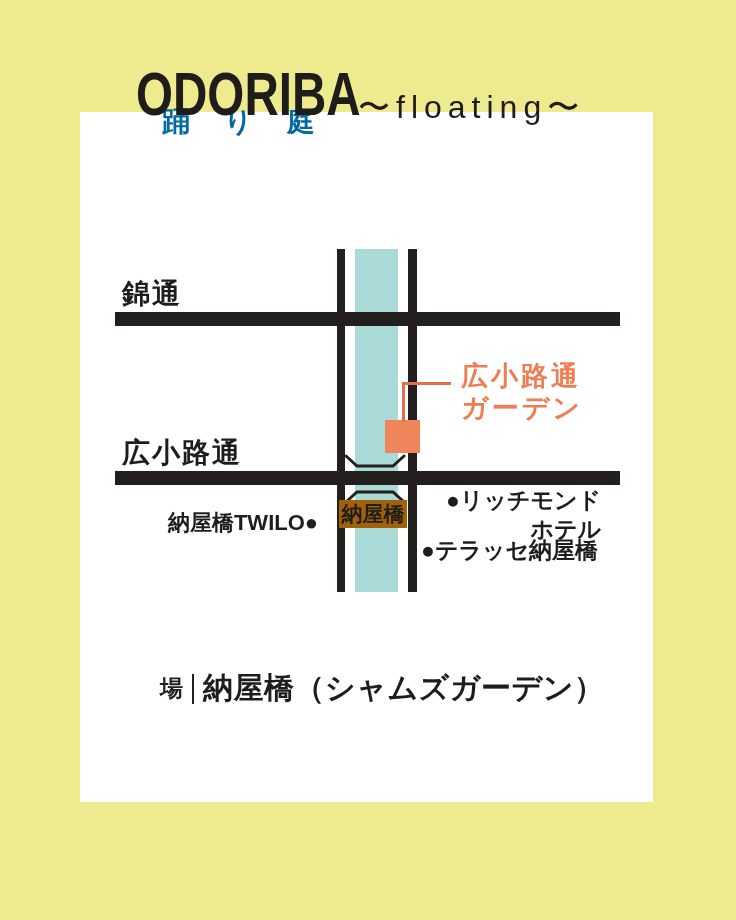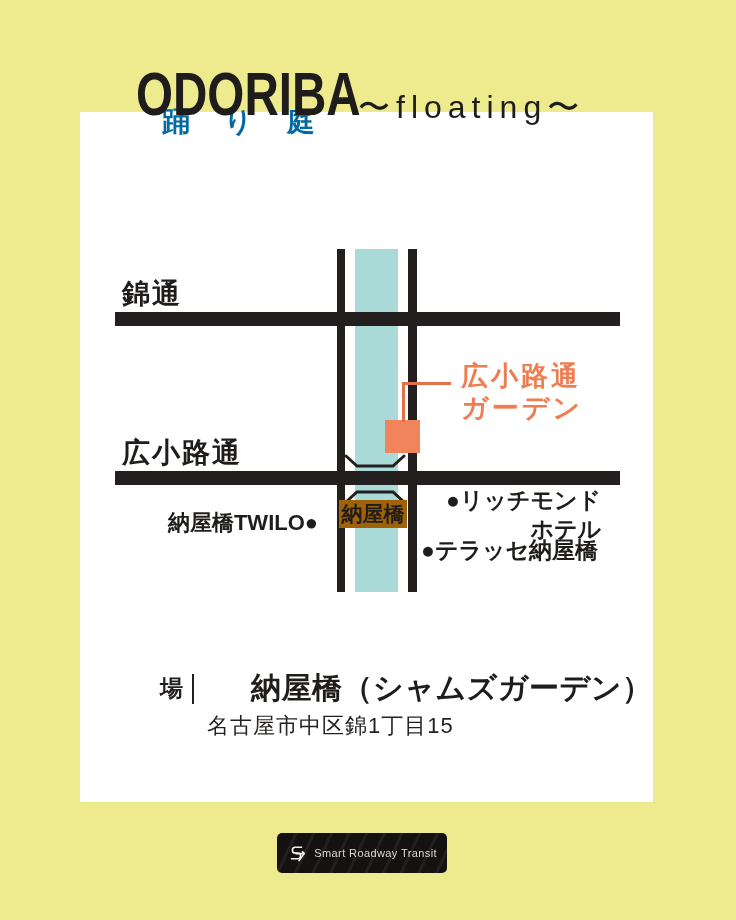--- a/index.html
+++ b/index.html
@@ -73,21 +73,21 @@
   .poi.richmond{left:446px;top:486px;font-size:23px;text-align:right;}
   .poi.richmond .line2{padding-left:23px;}
   .poi.terrasse{left:421px;top:537px;font-size:23px;font-family:Liberation Serif, serif;}
   
   .venue-row{
     position:absolute;left:160px;top:668px;z-index:5;
     display:flex;align-items:center;gap:9px;white-space:nowrap;
   }
   .venue-prefix{font-size:23px;font-weight:600;color:#221f1e;}
   .venue-divider{width:2px;height:30px;background:#221f1e;}
-  .venue-name{font-size:30px;font-weight:700;color:#1f1d1b;letter-spacing:0.5px;margin-left:48px;}
+  .venue-name{font-size:30px;font-weight:700;color:#1f1d1b;letter-spacing:0.5px;}
   .venue-address{
     position:absolute;left:207px;top:711px;z-index:5;
     font-size:22px;font-weight:500;color:#221f1e;letter-spacing:1px;white-space:nowrap;
   }
   
   .logo-badge{
     position:absolute;left:277px;top:833px;width:170px;height:40px;
     background:#141210;border-radius:5px;z-index:5;
     display:flex;align-items:center;justify-content:flex-start;
     padding:0 10px;box-sizing:border-box;gap:7px;
@@ -138,24 +138,15 @@
     <div class="line1">●リッチモンド</div>
     <div class="line2">ホテル</div>
   </div>
   <div class="poi terrasse">●テラッセ納屋橋</div>
 
   <div class="venue-row">
     <span class="venue-prefix">場</span>
     <span class="venue-divider"></span>
     <span class="venue-name">納屋橋（シャムズガーデン）</span>
   </div>
-  <div class="venue-address">名古屋市中区錦1丁目15</div>
 
-  <div class="logo-badge">
-    <svg width="28" height="28" viewBox="0 0 32 32">
-      <path d="M23 7 H13 a4.5 4.5 0 0 0 0 9 h4 a4.5 4.5 0 0 1 0 9 H7" fill="none" stroke="#f4f2ec" stroke-width="2.6" stroke-linecap="round"></path>
-      <path d="M14 17 H27 L19 28" fill="none" stroke="#f4f2ec" stroke-width="2.6" stroke-linejoin="round" stroke-linecap="round"></path>
-      <path d="M27 17 l-2.5 -3" fill="none" stroke="#f4f2ec" stroke-width="2.6" stroke-linecap="round"></path>
-    </svg>
-    <span class="logo-text">Smart Roadway Transit</span>
-  </div>
 
 </div>
 
 </body></html>

